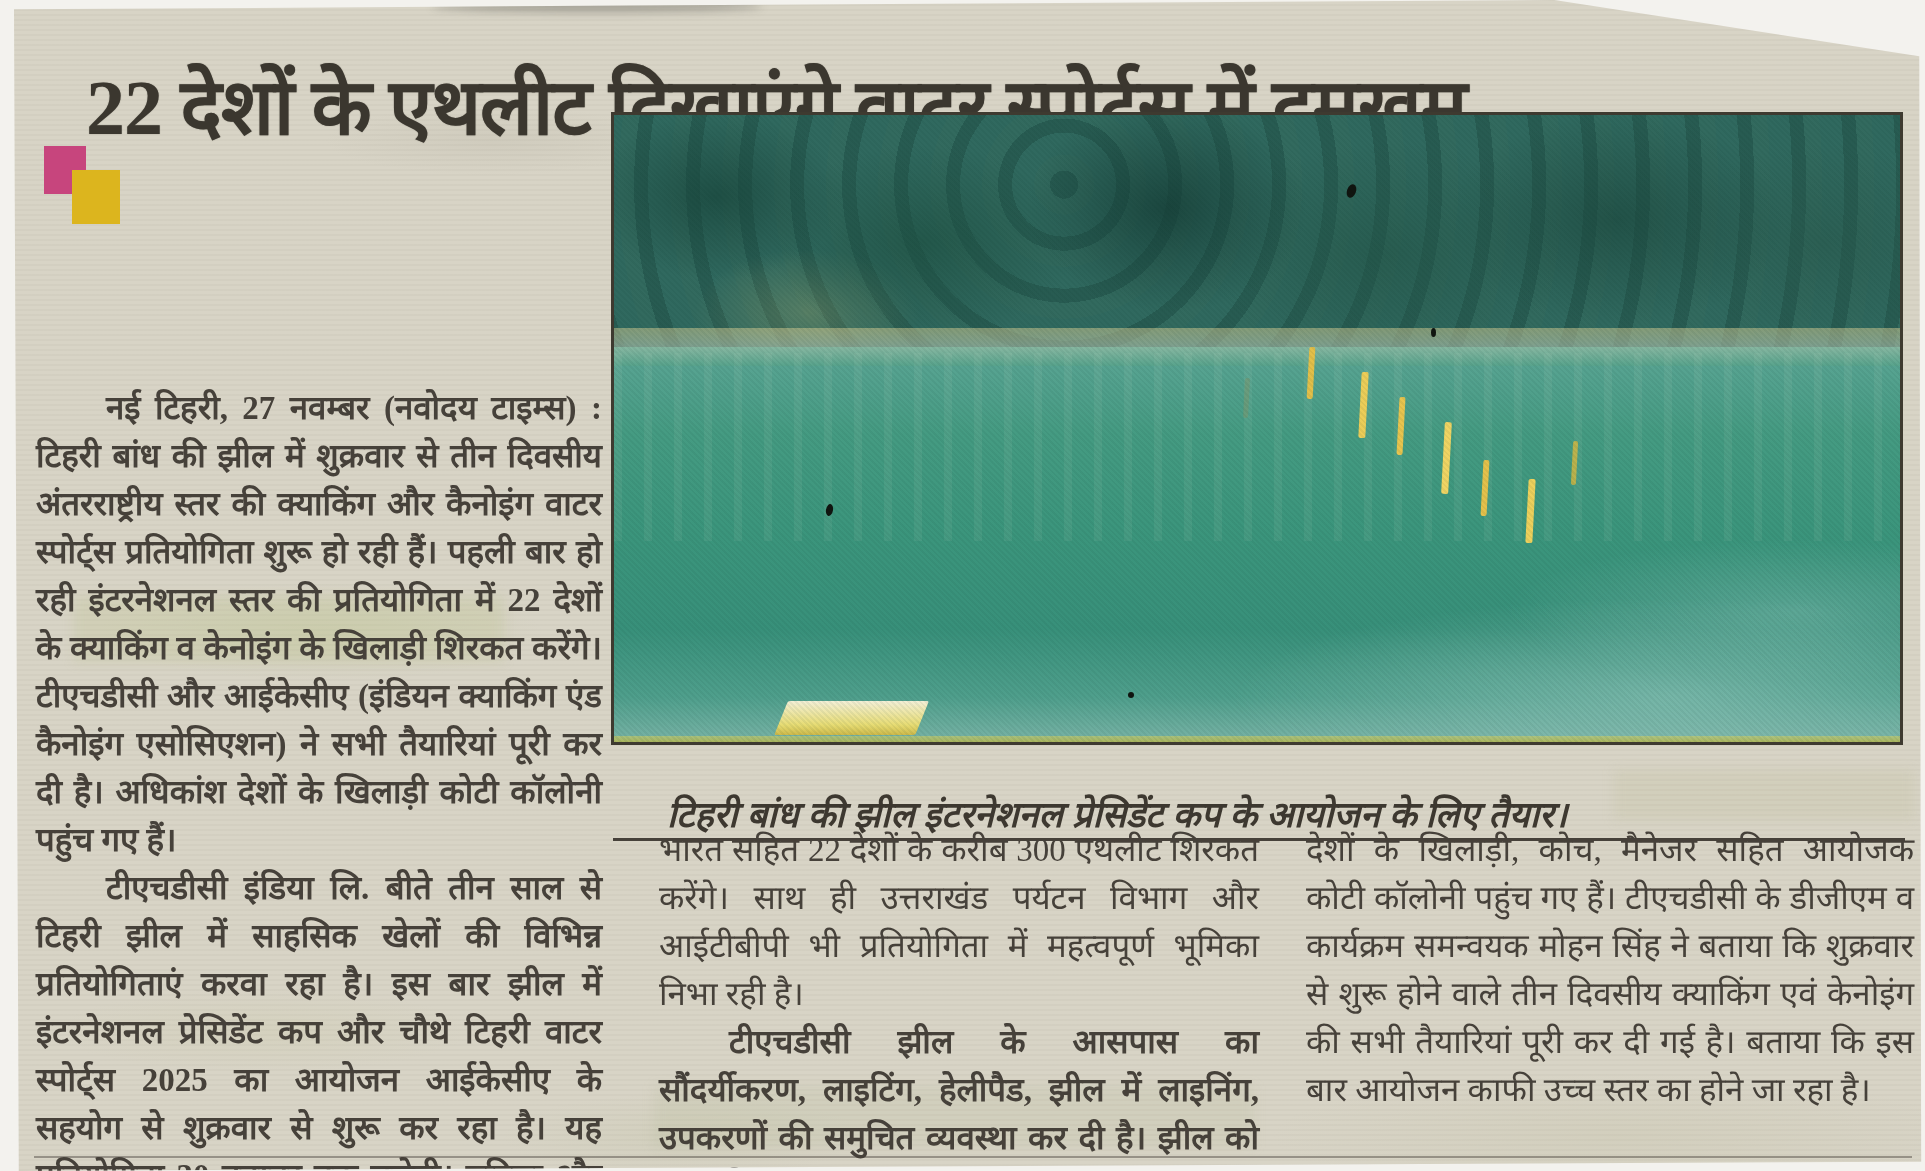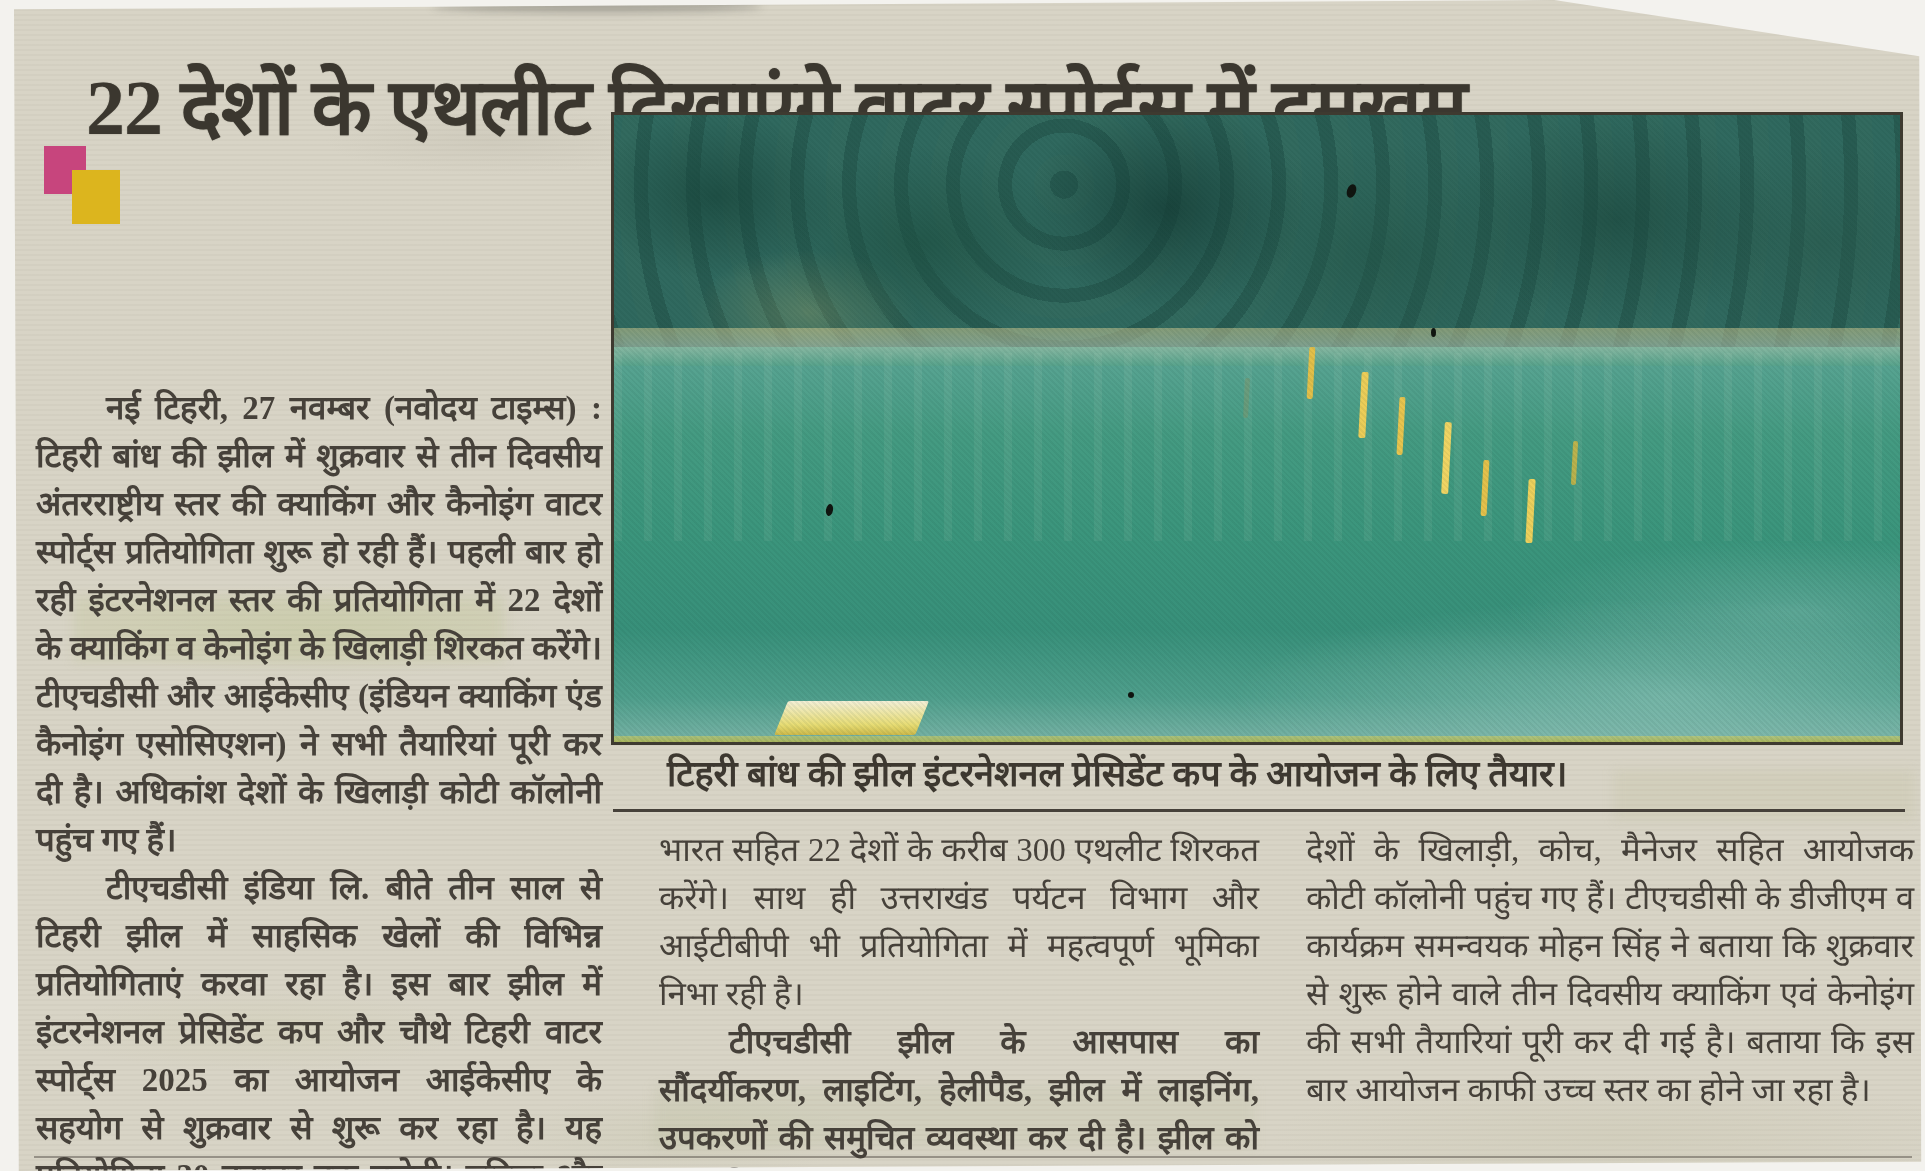--- a/index.html
+++ b/index.html
@@ -113,23 +113,23 @@
   .photo .bottomedge{
     position:absolute;left:0;right:0;bottom:0;height:6px;
     background:linear-gradient(180deg, rgba(220,210,90,0.5), rgba(190,180,60,0.7));
   }
   .photo .halftone{
     position:absolute;inset:0;
     background-image:repeating-linear-gradient(45deg, rgba(0,45,35,0.06) 0 2px, transparent 2px 4px);
   }
 
   .caption-row{
-    position:absolute;left:599px;top:747px;width:1292px;
+    position:absolute;left:599px;top:788px;width:1292px;
     border-bottom:3px solid #46413a;
-    padding:4px 0 12px 54px;box-sizing:border-box;
+    padding:4px 0 0 54px;box-sizing:border-box;font-style:italic;
   }
   .caption-text{
     font-size:36px;font-weight:700;color:#3d3830;line-height:46px;
   }
 
   .bottom-rule{
     position:absolute;left:20px;top:1156px;width:1878px;height:2px;
     background:rgba(70,65,58,0.45);
   }
 </style>

